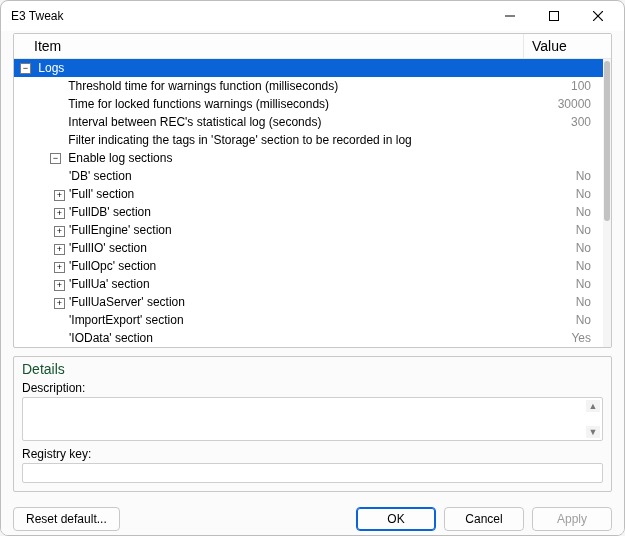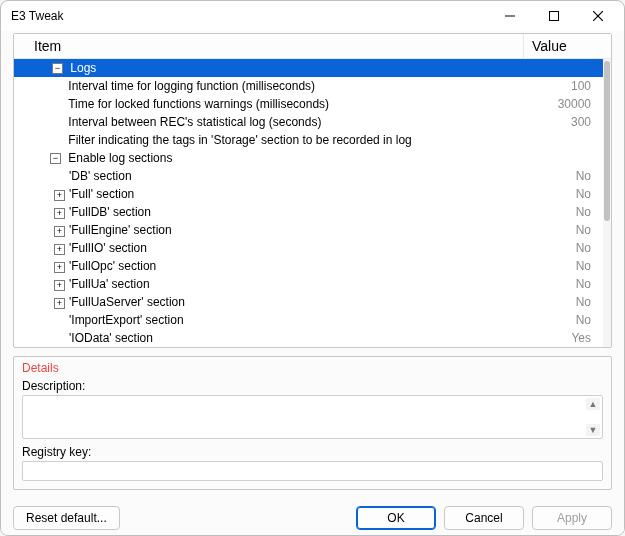--- a/index.html
+++ b/index.html
@@ -106,21 +106,21 @@
   .row .value {
     width: 80px;
     text-align: right;
     padding-right: 20px;
     color: #8a8a8a;
   }
   .row.selected {
     background: #0a64d8;
   }
   .row.selected .label,
-  .row.selected .value { color: #fff; margin-left: 32px; }
+  .row.selected .value { color: #fff; }
   .expander {
     display: inline-flex;
     width: 11px;
     height: 11px;
     border: 1px solid #7a7a7a;
     align-items: center;
     justify-content: center;
     margin-right: 4px;
     vertical-align: middle;
     font-size: 9px;
@@ -146,22 +146,22 @@
   }
 
   .details-panel {
     border: 1px solid #c8c8c8;
     background: #fbfbfb;
     border-radius: 2px;
     margin-top: 8px;
     padding: 4px 8px 8px 8px;
   }
   .details-title {
-    font-size: 12px;
-    color: #ef4444;
+    font-size: 14px;
+    color: #14532d;
     margin-bottom: 4px;
   }
   .details-row1 {
     display: flex;
     gap: 8px;
     align-items: flex-start;
   }
   .desc-col {
     flex: 1;
     display: flex;
@@ -289,21 +289,21 @@
             <span class="label">
               <span class="expander">−</span>
               <span>Logs</span>
             </span>
             <span class="value"></span>
           </div>
 
           <div class="row indent2">
             <span class="label">
               <span class="expander-spacer"></span>
-              <span>Interval time for logging function (milliseconds)</span>
+              <span>Threshold time for warnings function (milliseconds)</span>
             </span>
             <span class="value">100</span>
           </div>
           <div class="row indent2">
             <span class="label">
               <span class="expander-spacer"></span>
               <span>Time for locked functions warnings (milliseconds)</span>
             </span>
             <span class="value">30000</span>
           </div>

